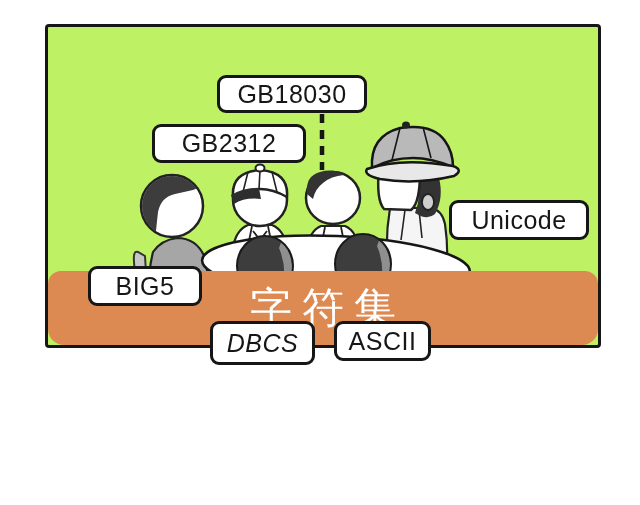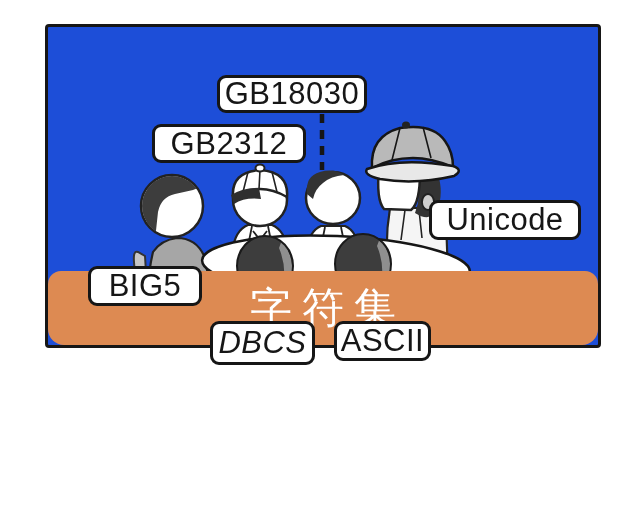--- a/index.html
+++ b/index.html
@@ -3,43 +3,43 @@
 <meta charset="utf-8">
 <style>
   html, body { margin:0; padding:0; background:#ffffff; }
   body {
     width:640px; height:505px; position:relative; overflow:hidden;
     font-family:"Liberation Sans","DejaVu Sans",sans-serif;
   }
   .frame {
     position:absolute; left:45px; top:24px; width:556px; height:324px;
     box-sizing:border-box; border:3px solid var(--outline,#161616);
-    border-radius:4px; background:#1d4ed8; overflow:hidden;
+    border-radius:4px; background:#bef264; overflow:hidden;
   }
   .scene { position:absolute; left:0; top:0; width:550px; height:432px; }
   .banner {
     position:absolute; left:0; right:0; bottom:0; height:74px;
     background:var(--banner-bg,#DD8A52);
     border-radius:13px 13px 16px 16px;
     display:flex; align-items:center; justify-content:center;
   }
   .banner-text {
     font-size:42px; line-height:1; color:var(--banner-text,#ffffff);
     letter-spacing:10px; padding-left:10px; font-weight:500;
   }
   .label {
     position:absolute; box-sizing:border-box;
     background:var(--label-bg,#ffffff);
     border:3px solid var(--outline,#161616); border-radius:9px;
     display:flex; align-items:center; justify-content:center;
-    font-size:31px; color:#161616; letter-spacing:0.5px; white-space:nowrap;
+    font-size:25px; color:#161616; letter-spacing:0.5px; white-space:nowrap;
   }
   #lbl-gb18030 { left:217px; top:75px;  width:150px; height:38px; }
   #lbl-gb2312  { left:152px; top:124px; width:154px; height:39px; }
-  #lbl-unicode { left:429px; top:200px; width:152px; height:40px; }
+  #lbl-unicode { left:449px; top:200px; width:140px; height:40px; }
   #lbl-big5    { left:88px;  top:266px; width:114px;  height:40px; }
   #lbl-dbcs    { left:210px; top:321px; width:105px; height:44px;font-style:italic; }
   #lbl-ascii   { left:334px; top:321px; width:97px;  height:40px; }
 </style>
 </head>
 <body>
 
 <div class="stage">
 
   <div class="frame">

